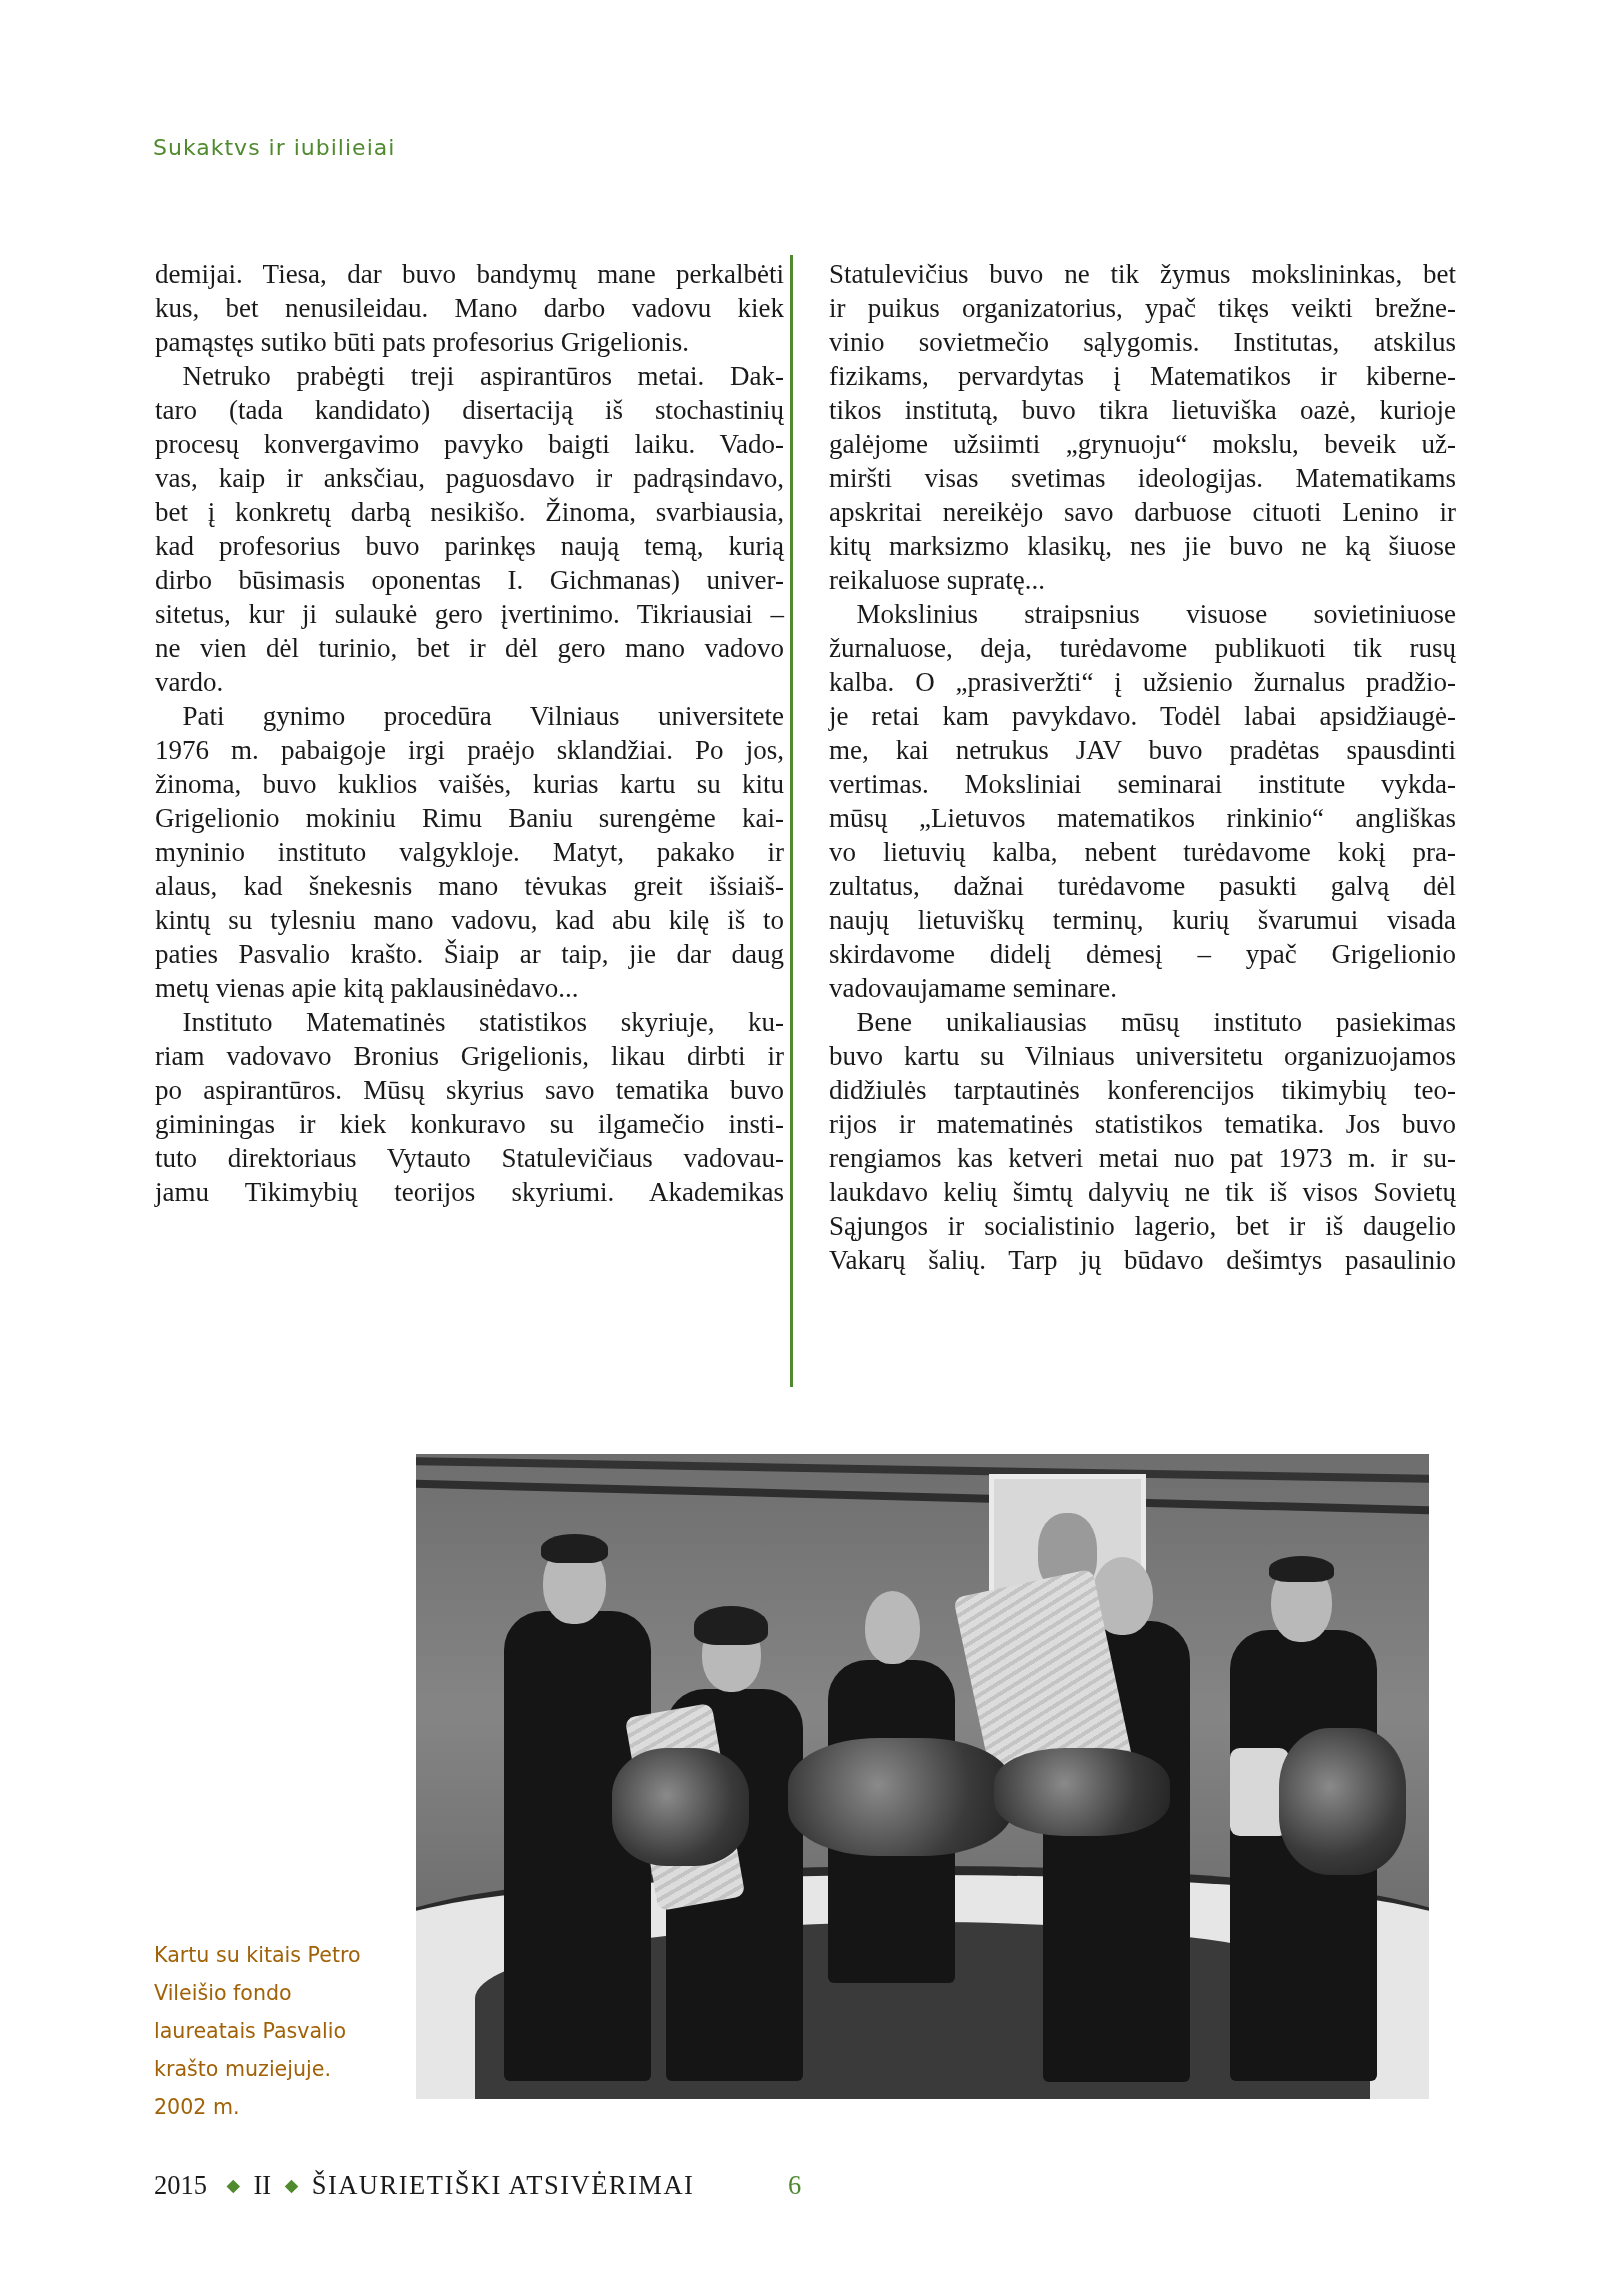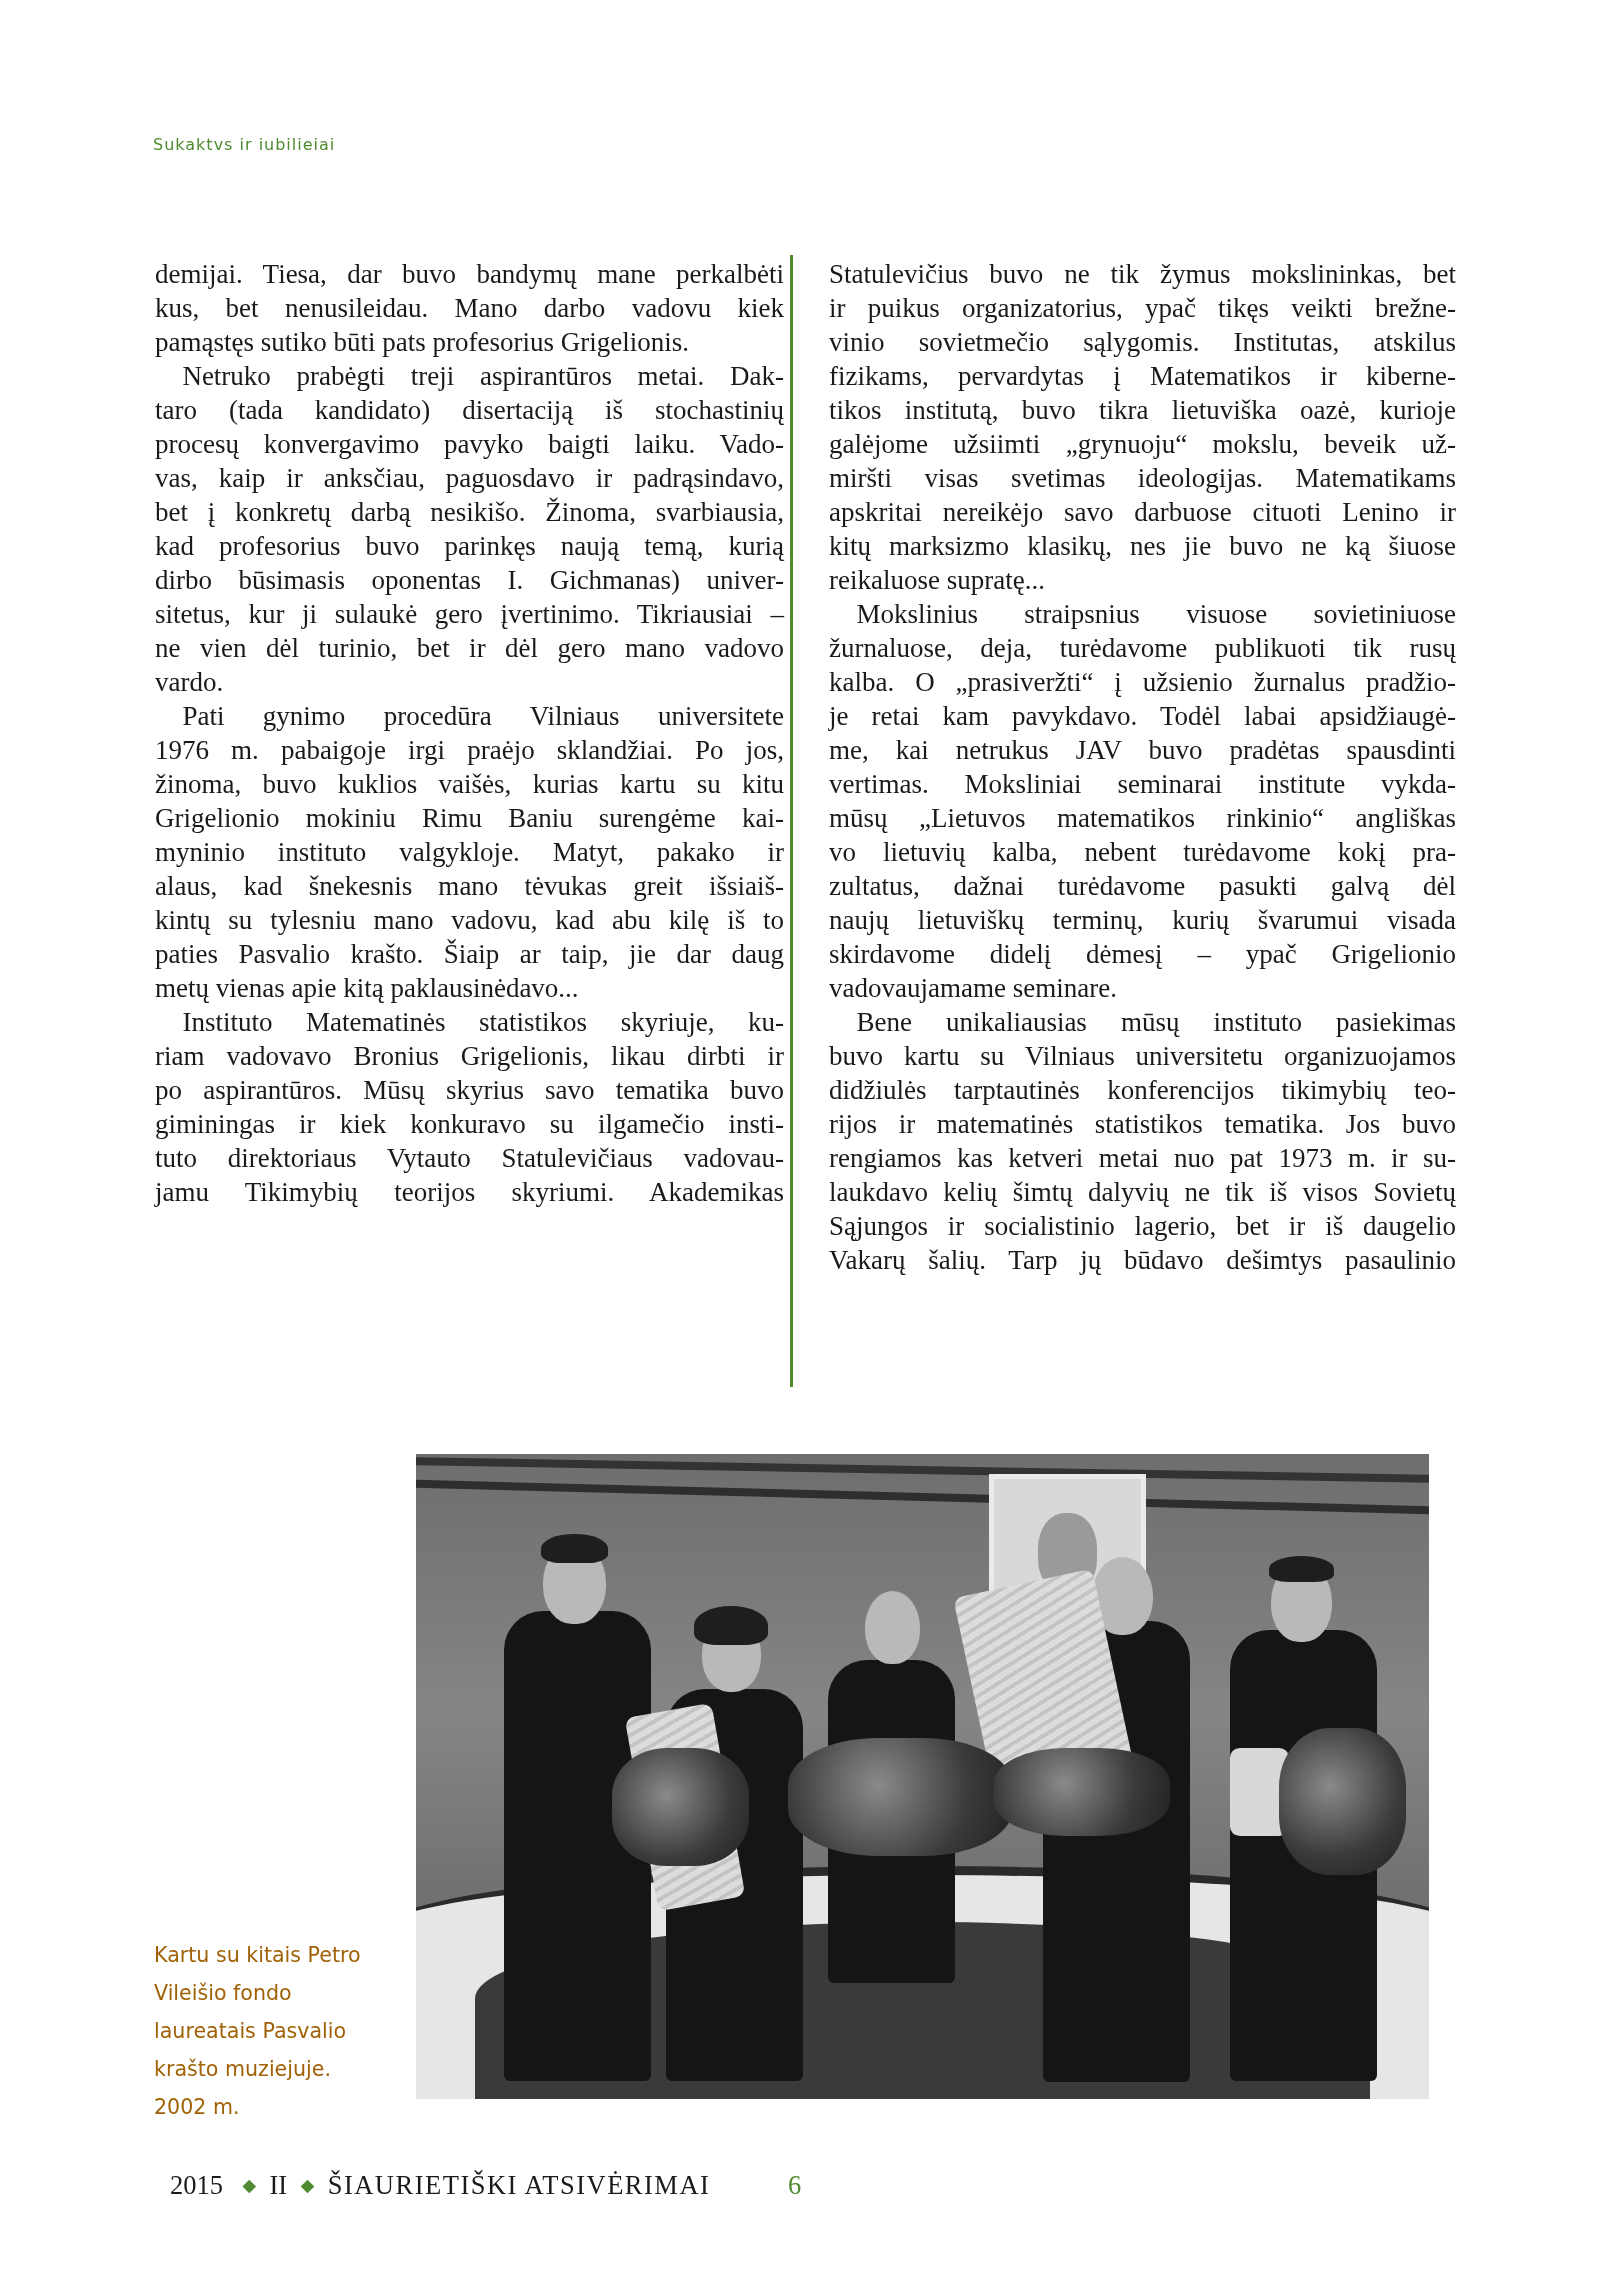--- a/index.html
+++ b/index.html
@@ -1,19 +1,19 @@
 <!DOCTYPE html>
 <html><head>
 <meta charset="utf-8">
 <style>
   html, body { margin: 0; padding: 0; background: #ffffff; }
   body { width: 1621px; height: 2293px; position: relative; overflow: hidden; }
   .running-head {
     position: absolute; left: 153px; top: 135px;
-    font-family: "DejaVu Sans", sans-serif; font-size: 16px; letter-spacing: 1px;
+    font-family: "DejaVu Sans", sans-serif; font-size: 22px; letter-spacing: 1px;
     color: #4f8a2f;
   }
   .col {
     position: absolute; top: 257px; width: 629px;
     font-family: "Liberation Serif", serif; font-size: 27px; line-height: 34px;
     color: #1a1a1a;
   }
   .col.left { left: 155px; }
   .col.right { left: 829px; width: 627px; }
   .ln { display: block; text-align: justify; text-align-last: justify; white-space: nowrap; overflow: visible; height: 34px; }
@@ -47,21 +47,21 @@
   .caption {
     position: absolute; left: 154px; top: 1936px; width: 235px;
     font-family: "DejaVu Sans", sans-serif; font-size: 20.6px; line-height: 38px; color: #a16207;
   }
   .caption span { display: block; white-space: nowrap; }
   .footer {
     position: absolute; left: 154px; top: 2170px;
     font-family: "Liberation Serif", serif; font-size: 26.5px; color: #1a1a1a; white-space: nowrap;
   }
   .footer .diamond { color: #4f8a2f; font-size: 17.6px; margin: 0 6.9px; position: relative; top: -2.9px; }
-  .footer .year { margin-right: 5.9px; margin-left: 16px; }
+  .footer .year { margin-right: 5.9px; }
   .footer .title { letter-spacing: 1.5px; }
   .page-num {
     position: absolute; left: 788px; top: 2170px;
     font-family: "Liberation Serif", serif; font-size: 26.5px; color: #4f8a2f;
   }
 </style>
 </head>
 <body>
 
 <div class="running-head">Sukaktvs ir iubilieiai</div>

